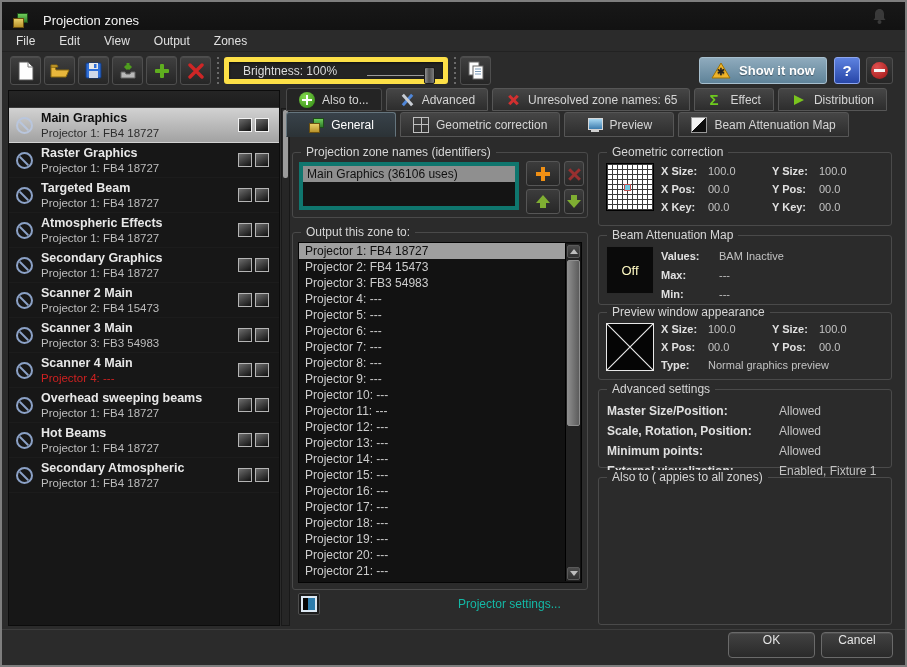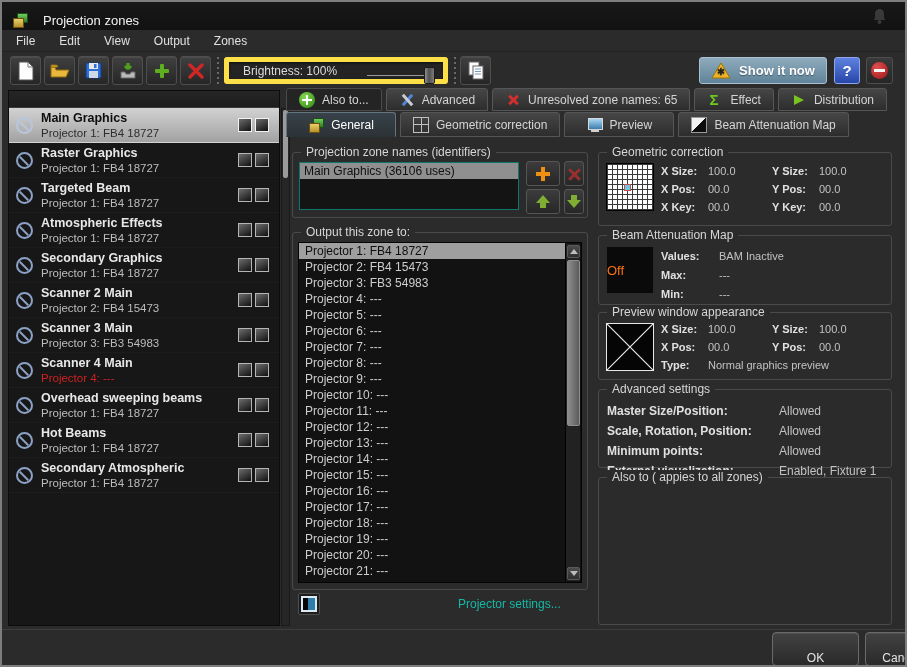--- a/index.html
+++ b/index.html
@@ -109,21 +109,21 @@
                         background:linear-gradient(#a8d8f2,#3c7cae); border:1px solid #d8d8d8; }
   .ic-monitor::after  { content:""; position:absolute; left:4px; top:12px; width:8px; height:3px; background:#d0d0d0; }
   .ic-bam { border:1px solid #999; background:linear-gradient(135deg,#f2f2f2 0 50%,#0d0d0d 50% 100%); }
 
   
   .groupbox { position:absolute; border:1px solid #4a4a4a; border-radius:3px; }
   .gtitle { position:absolute; top:-8px; left:8px; background:#2b2b2b; padding:0 5px; font-size:12px;
             color:#d6d6d6; line-height:15px; white-space:nowrap; }
 
   
-  .zn-list { position:absolute; left:6px; top:9px; width:220px; height:48px; background:#141414; border:1px solid #0f766e; }
+  .zn-list { position:absolute; left:6px; top:9px; width:220px; height:48px; background:#141414; border:4px solid #0f766e; }
   .zn-item { height:16px; line-height:16px; font-size:12px; color:#cfcfcf; padding-left:4px; }
   .zn-item.sel { background:#8f8f8f; color:#101010; }
   .mini-btn { position:absolute; width:34px; height:25px; border:1px solid #565656; border-radius:3px;
               background:linear-gradient(#3c3c3c,#272727); display:flex; align-items:center; justify-content:center; }
   .plus-orange { position:relative; width:14px; height:14px; }
   .plus-orange::before { content:""; position:absolute; left:5px; top:0; width:4px; height:14px; background:#ef8f14; }
   .plus-orange::after  { content:""; position:absolute; left:0; top:5px; width:14px; height:4px; background:#ef8f14; }
   .x-dim { position:relative; width:14px; height:14px; }
   .x-dim::before { content:""; position:absolute; left:6px; top:0; width:3px; height:15px; background:#993030; transform:rotate(45deg); }
   .x-dim::after  { content:""; position:absolute; left:6px; top:0; width:3px; height:15px; background:#993030; transform:rotate(-45deg); }
@@ -155,38 +155,38 @@
   .ps-icon { width:16px; height:16px; border:2px solid #dce8f2; background:linear-gradient(90deg,#060606 0 45%,#2d7cab 45% 100%); }
   .ps-label { position:absolute; left:458px; top:597px; font-size:12px; color:#14b8a6; cursor:default; }
 
   
   .thumb { position:absolute; left:7px; top:10px; width:48px; height:48px; }
   .gc-thumb { background:#fff; border:1px solid #000;
               background-image:repeating-linear-gradient(#3a3a3a 0 1px,transparent 1px 5px),
                                repeating-linear-gradient(90deg,#3a3a3a 0 1px,transparent 1px 5px); }
   .gc-thumb::after { content:""; position:absolute; left:17px; top:20px; width:5px; height:5px;
                      background:#6fc8e0; border:1px solid #c05050; }
-  .bam-thumb { background:#0a0a0a; border:1px solid #2a2a2a; display:flex; align-items:center; justify-content:flex-start;
-               color:#f97316; font-size:13px; }
+  .bam-thumb { background:#0a0a0a; border:1px solid #2a2a2a; display:flex; align-items:center; justify-content:center;
+               color:#fef9c3; font-size:13px; }
   .pv-thumb { background:#050505; border:1px solid #e8e8e8; }
   .fgrid { position:absolute; left:62px; top:12px; display:grid; grid-template-columns:47px 64px 47px auto;
            row-gap:6px; font-size:11px; align-items:center; }
   .fgrid2 { position:absolute; left:62px; top:14px; display:grid; grid-template-columns:58px auto;
             row-gap:7px; font-size:11px; }
   .flabel { font-weight:bold; color:#e0e0e0; }
   .fvalue { color:#c2c2c2; }
   #pv-fields > :nth-child(10) { grid-column:2 / span 3; }
   .adv-grid { position:absolute; left:8px; top:14px; right:8px; display:grid; grid-template-columns:172px auto;
               row-gap:6px; font-size:12px; }
 
   
   .footer-line { position:absolute; left:2px; right:2px; top:629px; height:1px; background:#3d3d3d; }
-  .btn { position:absolute; top:632px; height:34px; border:1px solid #6a6a6a; border-radius:4px;
+  .btn { position:absolute; top:632px; height:26px; border:1px solid #6a6a6a; border-radius:4px;
          background:linear-gradient(#424242,#2a2a2a); color:#e4e4e4; font-size:12px;
-         display:flex; align-items:flex-end; justify-content:center; box-shadow:inset 0 1px rgba(255,255,255,.08);margin-left:44px; }
+         display:flex; align-items:flex-start; justify-content:center; box-shadow:inset 0 1px rgba(255,255,255,.08); }
 </style>
 </head>
 <body>
 
 <div class="window">
   <div class="frame"></div>
 
   <div class="titlebar">
     <span class="tabicon ic-layers" style="margin-left:10px"></span>
     <span class="title-text">Projection zones</span>

